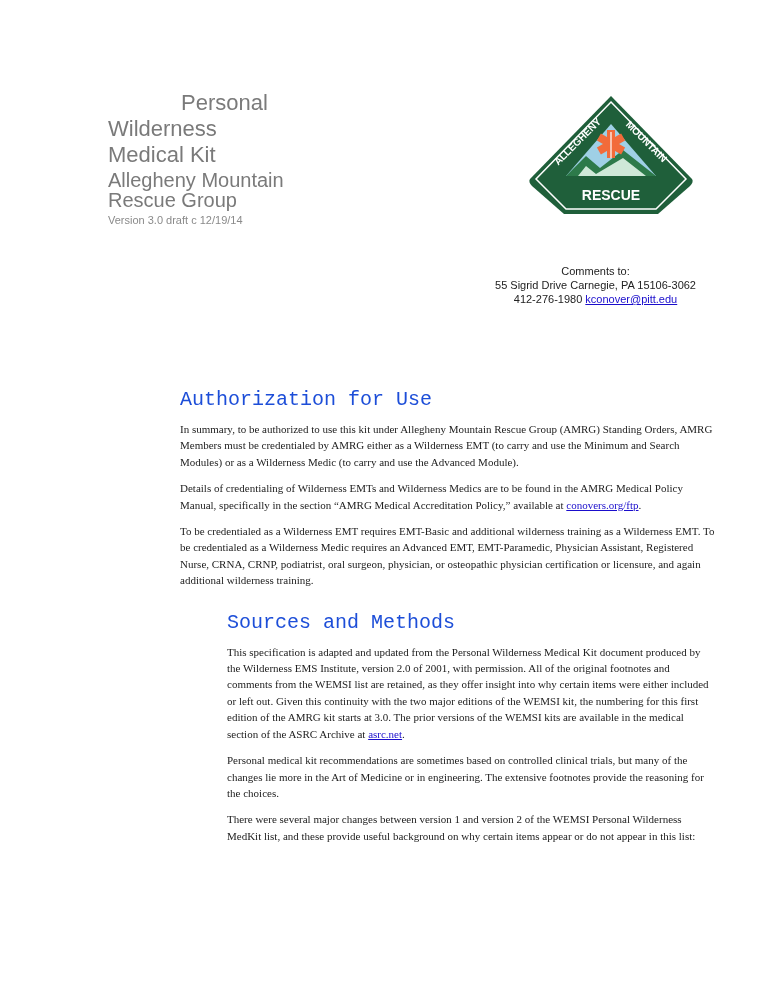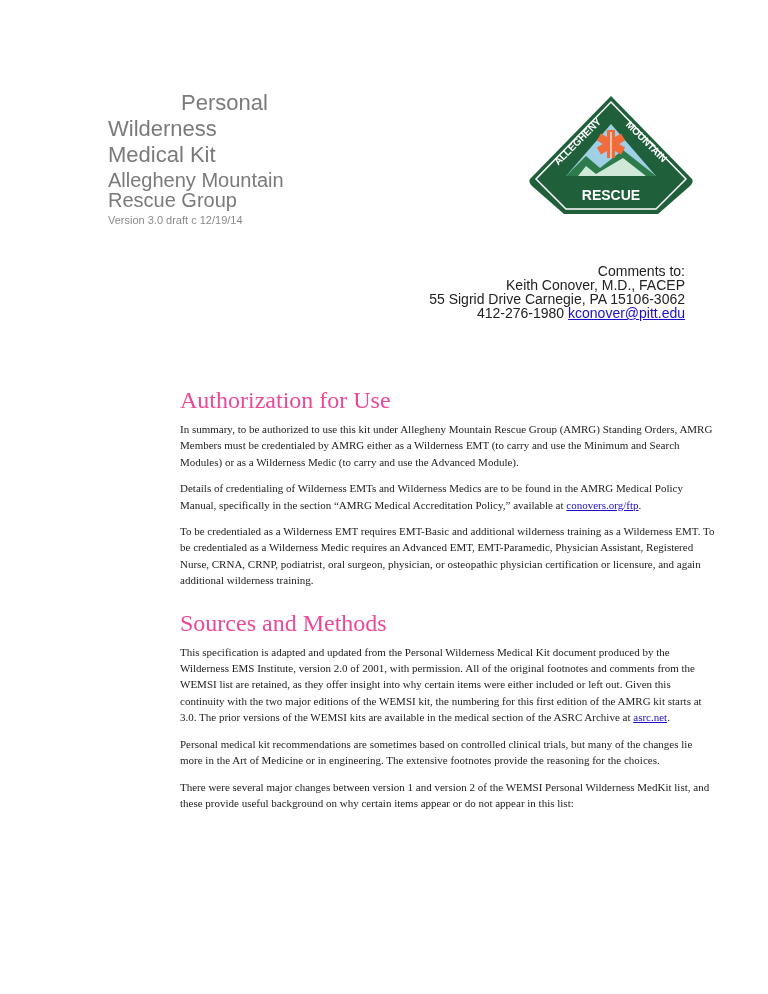--- a/index.html
+++ b/index.html
@@ -4,26 +4,26 @@
   <style>
     html, body { margin: 0; padding: 0; background: #ffffff; }
     body { width: 768px; height: 994px; position: relative; overflow: hidden; }
     .sans { font-family: "Liberation Sans", sans-serif; }
     .title-block { position: absolute; left: 108px; top: 90px; color: #7a7a7a; }
     .t1 { font-size: 22px; line-height: 26px; padding-left: 73px; }
     .t2 { font-size: 22px; line-height: 26px; }
     .t3 { font-size: 20px; line-height: 20px; margin-top: 2px; }
     .version { font-size: 11px; color: #8a8a8a; margin-top: 4px; }
     .logo { position: absolute; left: 528px; top: 94px; width: 166px; height: 122px; }
-    .contact { position: absolute; right: 83px; top: 264px; text-align: right; font-size: 14px; line-height: 14px; color: #222; }
+    .contact { position: absolute; right: 72px; top: 264px; text-align: center; font-size: 11px; line-height: 14px; color: #222; }
     a { color: #1a0dcc; text-decoration: underline; }
     .content { position: absolute; left: 180px; top: 388px; width: 535px; }
-    h2 { font-family: Liberation Serif, serif; font-weight: normal; font-size: 24px; color: #ec4899; margin: 0 0 9px 0; line-height: 24px; }
+    h2 { font-family: Liberation Mono, monospace; font-weight: normal; font-size: 20px; color: #1d4ed8; margin: 0 0 9px 0; line-height: 24px; }
     p { font-family: "Liberation Serif", serif; font-size: 11px; line-height: 16.4px; color: #222; margin: 0 0 10px 0; }
-    .sec2 { margin-top: 22px; }
+    .sec2 { margin-top: 22px; margin-left: 47px; }
   </style>
 </head>
 <body>
 
 <div class="title-block sans">
   <div class="t1">Personal</div>
   <div class="t2">Wilderness</div>
   <div class="t2">Medical Kit</div>
   <div class="t3">Allegheny Mountain</div>
   <div class="t3" style="margin-top:0">Rescue Group</div>
@@ -44,21 +44,20 @@
     </g>
     <line x1="83" y1="38" x2="83" y2="64" stroke="#ffffff" stroke-width="1.2"></line>
     <text x="52" y="50" transform="rotate(-45 52 50)" font-family="Liberation Sans, sans-serif" font-weight="bold" font-size="10" fill="#ffffff" text-anchor="middle">ALLEGHENY</text>
     <text x="116" y="50" transform="rotate(45 116 50)" font-family="Liberation Sans, sans-serif" font-weight="bold" font-size="10" fill="#ffffff" text-anchor="middle">MOUNTAIN</text>
     <text x="83" y="106" font-family="Liberation Sans, sans-serif" font-weight="bold" font-size="14" fill="#ffffff" text-anchor="middle">RESCUE</text>
   </svg>
 </div>
 
 <div class="contact sans">
   <div>Comments to:</div>
-  <div>Keith Conover, M.D., FACEP</div>
   <div>55 Sigrid Drive Carnegie, PA 15106-3062</div>
   <div>
     <span>412-276-1980</span>
     <a href="#">kconover@pitt.edu</a>
   </div>
 </div>
 
 <div class="content">
   <section>
     <h2>Authorization for Use</h2>

